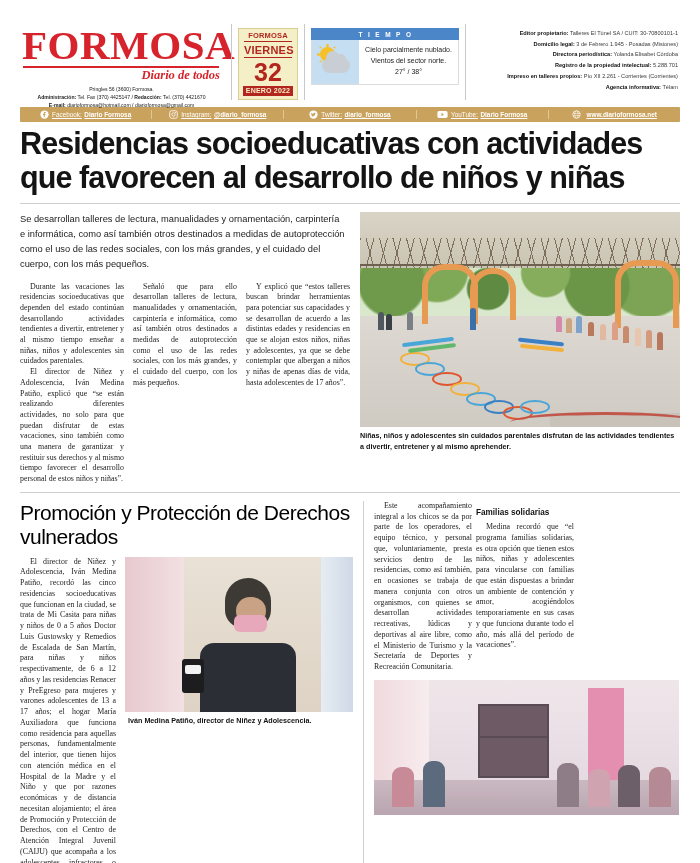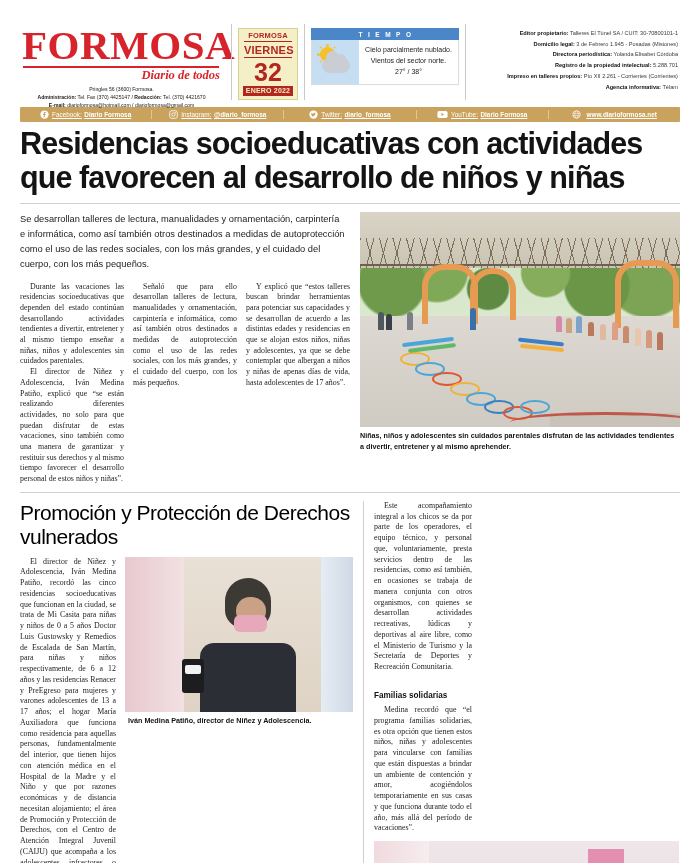--- a/index.html
+++ b/index.html
@@ -345,21 +345,21 @@
     background: #b9c6d4;
   }
   .portrait-cap {
     font-size: 7.2px;
     font-weight: bold;
     color: #131313;
     margin-top: 4px;
     padding-left: 3px;
   }
 
-  .lr-cols { display: flex; gap: 11px; flex-direction: column; }
+  .lr-cols { display: flex; gap: 4px; }
   .lr-col {
     width: 98px;
     font-family: "Liberation Serif", serif;
     font-size: 7.9px;
     line-height: 1.36;
     text-align: justify;
     color: #1c1c1c;
   }
   .lr-col p { margin: 0; text-indent: 10px; }
   .subhead {

